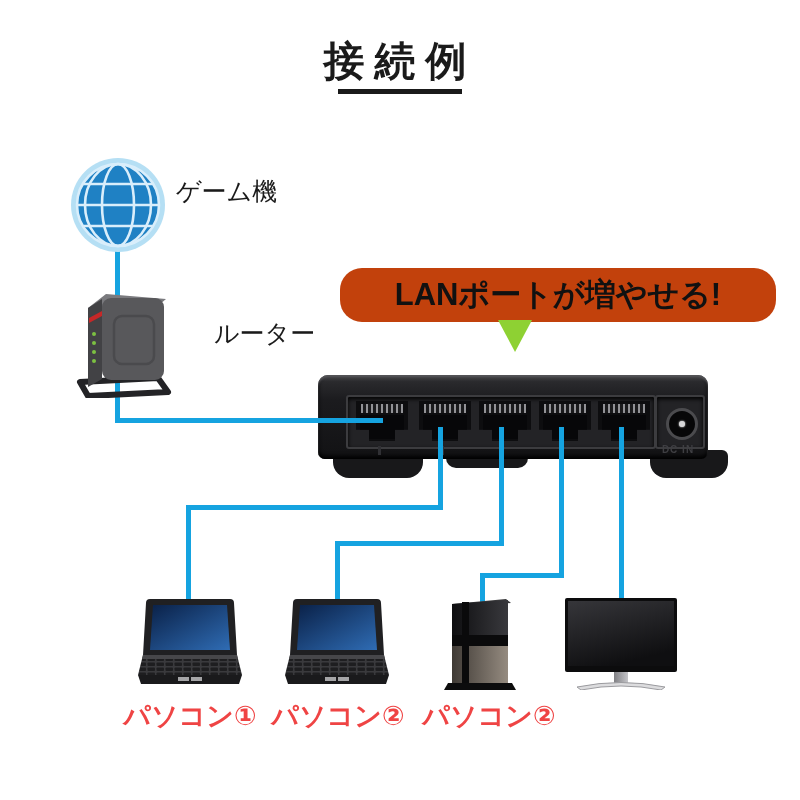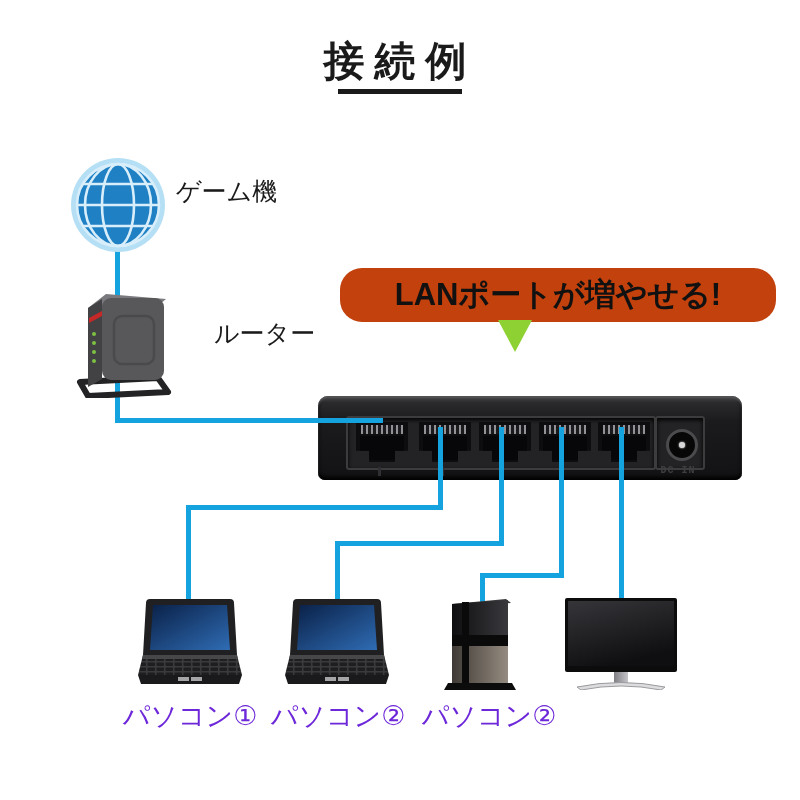--- a/index.html
+++ b/index.html
@@ -11,22 +11,22 @@
 
   
   #title{left:0;top:34px;width:800px;text-align:center;font-size:41px;font-weight:bold;
          letter-spacing:10px;color:#1a1a1a;z-index:1;}
   #title-underline{left:338px;top:89px;width:124px;height:5px;background:#1a1a1a;z-index:1;}
 
   
   .node-label{font-size:25px;line-height:31px;color:#1a1a1a;z-index:1;}
   #internet-label{left:176px;top:176px;}
   #router-label{left:176px;top:318px;margin-left:38px;}
-  .device-label{top:698px;width:170px;text-align:center;font-size:27px;font-weight:400;
-                color:#6d28d9;z-index:6;}
+  .device-label{top:698px;width:170px;text-align:center;font-size:27px;font-weight:700;
+                color:#ef4444;z-index:6;}
   #label-pc1{left:105px;}
   #label-pc2{left:253px;}
   #label-game{left:404px;}
   #label-tv{left:537px;}
 
   
   .cable{background:#15a3e0;z-index:4;}
   #cable-inet-v{left:115px;top:249px;width:5px;height:174px;z-index:1;}
   #cable-router-h{left:115px;top:418px;width:268px;height:5px;}
   #cable-p2-v1{left:438px;top:427px;width:5px;height:83px;}
@@ -42,24 +42,24 @@
 
   
   #callout{left:340px;top:268px;width:436px;height:54px;background:#c2410c;border-radius:22px;
            display:flex;align-items:center;justify-content:center;z-index:2;
            font-size:31px;font-weight:bold;color:#111;}
   #callout-tail{left:498px;top:320px;width:0;height:0;z-index:2;
                 border-left:17px solid transparent;border-right:17px solid transparent;
                 border-top:32px solid #8ed133;}
 
   
-  #switch-body{left:318px;top:396px;width:424px;height:84px;z-index:3;
+  #switch-body{left:318px;top:375px;width:390px;height:84px;z-index:3;
     border-radius:10px 10px 7px 7px;
     background:linear-gradient(180deg,#4a4a4d 0%,#2a2a2d 8%,#1b1b1e 30%,#121214 100%);
-    box-shadow:inset 0 2px 2px #555558, inset 0 -3px 4px #000;font-family:Liberation Mono, monospace;}
+    box-shadow:inset 0 2px 2px #555558, inset 0 -3px 4px #000;}
   .recess{position:absolute;top:20px;height:50px;background:#232326;border:2px solid #3c3c3f;
           border-radius:3px;box-shadow:inset 0 2px 4px #000;}
   #recess-ports{left:28px;width:306px;}
   #recess-dc{left:337px;width:46px;}
   .port{position:absolute;top:4px;width:52px;height:40px;background:#0d0d0f;
         clip-path:polygon(0 0,100% 0,100% 72%,75% 72%,75% 100%,25% 100%,25% 72%,0 72%);}
   .port .pins{position:absolute;top:3px;left:5px;right:5px;height:9px;
         background:repeating-linear-gradient(90deg,#929296 0 2px,#1a1a1c 2px 5px);}
   .port .throat{position:absolute;top:14px;left:4px;right:4px;bottom:2px;background:#070709;}
   #port-1{left:8px;} #port-2{left:71px;} #port-3{left:131px;} #port-4{left:191px;} #port-5{left:250px;}

